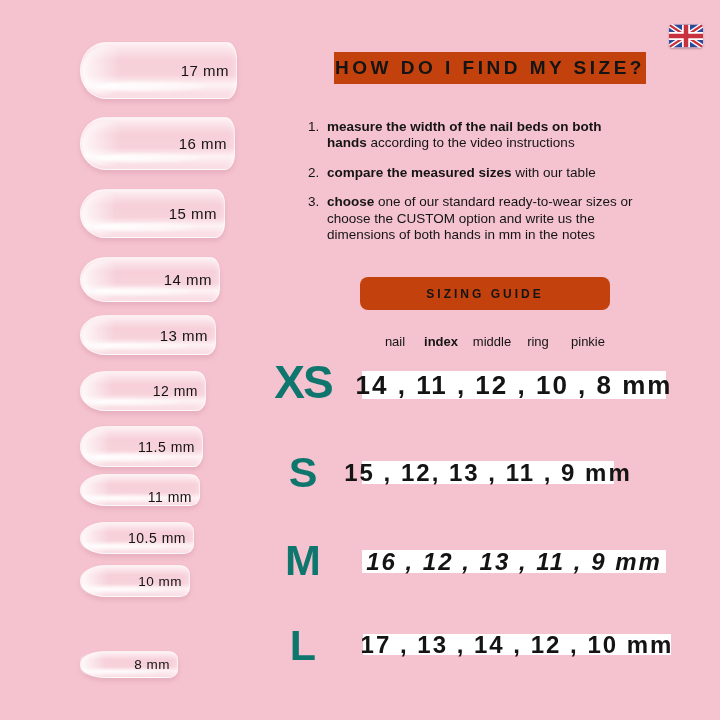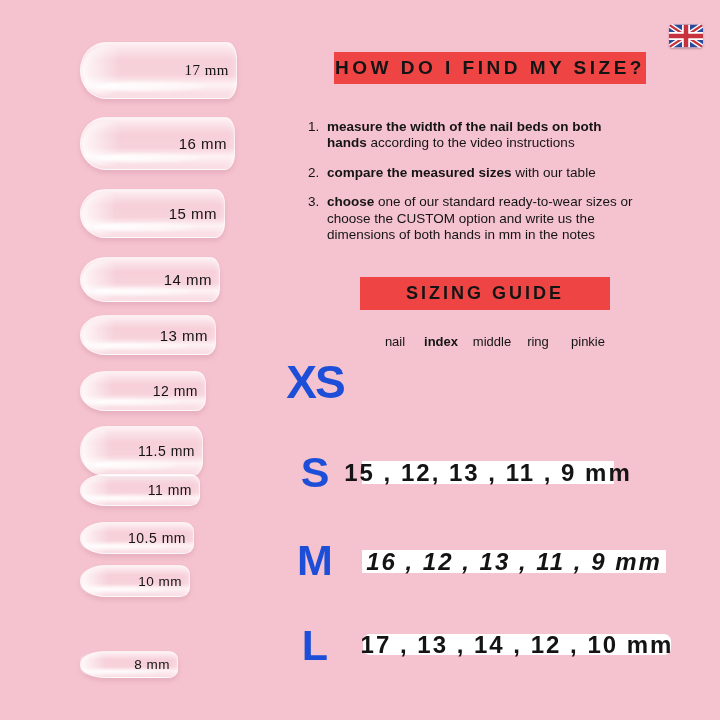--- a/index.html
+++ b/index.html
@@ -30,69 +30,69 @@
     background:linear-gradient(90deg, rgba(255,255,255,0.85), rgba(255,255,255,0));
     filter:blur(1px);
   }
   .nail::after{
     content:"";position:absolute;left:9%;right:20%;bottom:13%;height:17%;
     border-radius:45%;
     background:linear-gradient(90deg, rgba(255,255,255,0.95), rgba(255,255,255,0.35));
     filter:blur(1.5px);
   }
   .nail span{position:relative;z-index:1;font-size:15px;letter-spacing:0.5px;white-space:nowrap;}
-  .n1 {top:42px; width:157px;height:57px;font-family:Liberation Serif, serif;}
+  .n1 {top:42px; width:157px;height:57px;}
   .n2 {top:117px;width:155px;height:53px;}
   .n3 {top:189px;width:145px;height:49px;}
   .n4 {top:257px;width:140px;height:45px;}
   .n5 {top:315px;width:136px;height:40px;}
   .n6 {top:371px;width:126px;height:40px;}
-  .n7 {top:426px;width:123px;height:50px;}
-  .n8 {top:474px;width:120px;height:32px;}
+  .n7 {top:426px;width:123px;height:41px;}
+  .n8 {top:474px;width:120px;height:32px;align-items:flex-end;}
   .n9 {top:522px;width:114px;height:32px;}
   .n10{top:565px;width:110px;height:32px;}
   .n11{top:609px;width:104px;height:30px;}
   .n12{top:651px;width:98px; height:27px;}
   .n6 span,.n7 span,.n8 span,.n9 span{font-size:14px;}
   .n10 span,.n11 span,.n12 span{font-size:13.5px;}
   
   .panel{
-    position:absolute;background:#ef4444;
+    position:absolute;background:#c2410c;
     display:flex;align-items:center;justify-content:center;
     font-weight:bold;white-space:nowrap;
   }
   .panel-how{left:334px;top:52px;width:312px;height:32px;font-size:19px;letter-spacing:3.5px;}
-  .panel-guide{left:360px;top:277px;width:250px;height:33px;font-size:18px;letter-spacing:3px;}
+  .panel-guide{left:360px;top:277px;width:250px;height:33px;font-size:12px;letter-spacing:3px;border-radius:8px;}
   
   .steps{position:absolute;left:308px;top:119px;width:336px;font-size:13.5px;line-height:1.22;}
   .step{display:grid;grid-template-columns:19px 1fr;margin-bottom:13px;}
   .step .b{font-weight:bold;}
   
   .finger{position:absolute;top:334px;font-size:13px;text-align:center;}
   .f0{left:373px;width:44px;}
   .f1{left:419px;width:44px;font-weight:bold;}
   .f2{left:465px;width:54px;}
   .f3{left:516px;width:44px;}
   .f4{left:562px;width:52px;}
   
-  .size-letter{position:absolute;left:279px;width:72px;text-align:center;
-    font-weight:bold;line-height:1;color:#1d4ed8;}
+  .size-letter{position:absolute;left:267px;width:72px;text-align:center;
+    font-weight:bold;line-height:1;color:#0f766e;}
   .l-xs{top:359px;font-size:46px;letter-spacing:-2px;}
   .l-s {top:451px;font-size:43px;}
   .l-m {top:539px;font-size:43px;}
   .l-l {top:624px;font-size:43px;}
   .strip{position:absolute;background:#FFFFFF;display:flex;align-items:center;justify-content:center;}
   .strip span{font-weight:bold;letter-spacing:2px;white-space:nowrap;}
   .s-xs{left:362px;top:371px;width:304px;height:28px;}
   .s-xs span{font-size:26px;}
   .s-s {left:362px;top:461px;width:252px;height:23px;}
   .s-s span{font-size:24px;}
   .s-m {left:362px;top:550px;width:304px;height:23px;font-style:italic;}
   .s-m span{font-size:24px;}
-  .s-l {left:363px;top:634px;width:308px;height:21px;border-radius:7px;}
+  .s-l {left:363px;top:634px;width:308px;height:21px;}
   .s-l span{font-size:24px;}
   
   .flag{position:absolute;left:669px;top:24px;width:34px;height:24px;border-radius:4px;
     overflow:hidden;box-shadow:0 1px 2px rgba(150,90,110,0.5);}
 </style>
 </head>
 <body>
 
 <div id="stage">
 
@@ -159,20 +159,23 @@
 
   <div class="panel panel-guide">SIZING GUIDE</div>
 
   <span class="finger f0">nail</span>
   <span class="finger f1">index</span>
   <span class="finger f2">middle</span>
   <span class="finger f3">ring</span>
   <span class="finger f4">pinkie</span>
 
   <div class="size-letter l-xs">XS</div>
+  <div class="strip s-xs">
+      <span>14 , 11 , 12 , 10 , 8 mm</span>
+    </div>
 
   <div class="size-letter l-s">S</div>
   <div class="strip s-s">
       <span>15 , 12, 13 , 11 , 9 mm</span>
     </div>
 
   <div class="size-letter l-m">M</div>
   <div class="strip s-m">
       <span>16 , 12 , 13 , 11 , 9 mm</span>
     </div>

